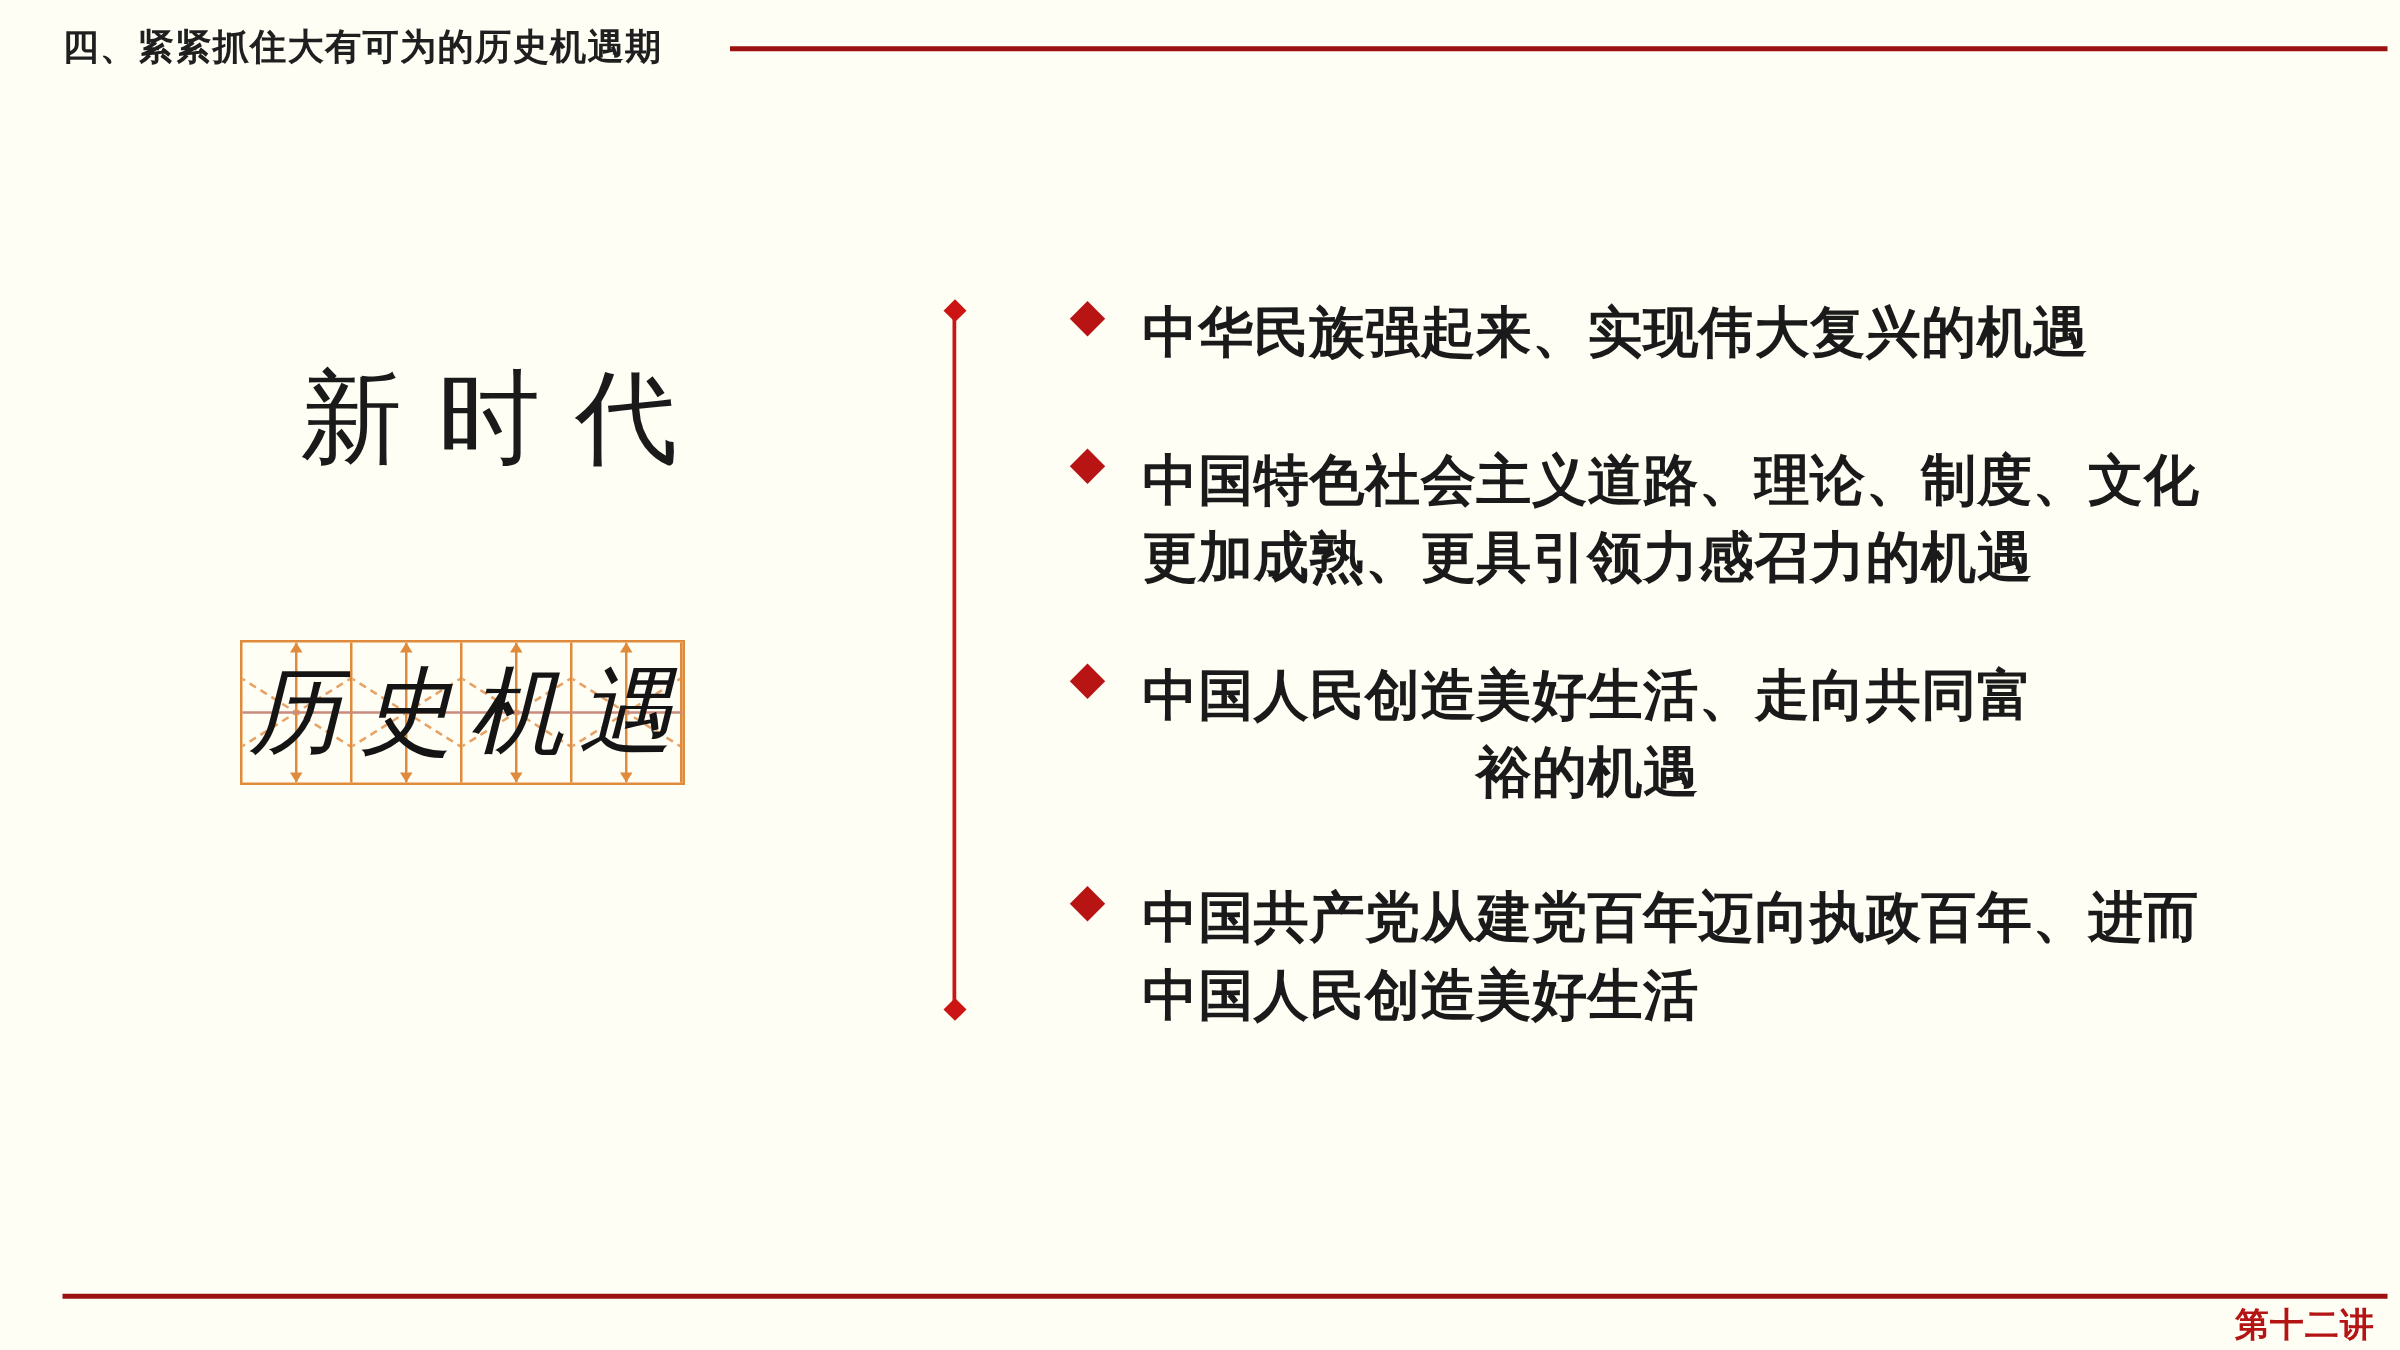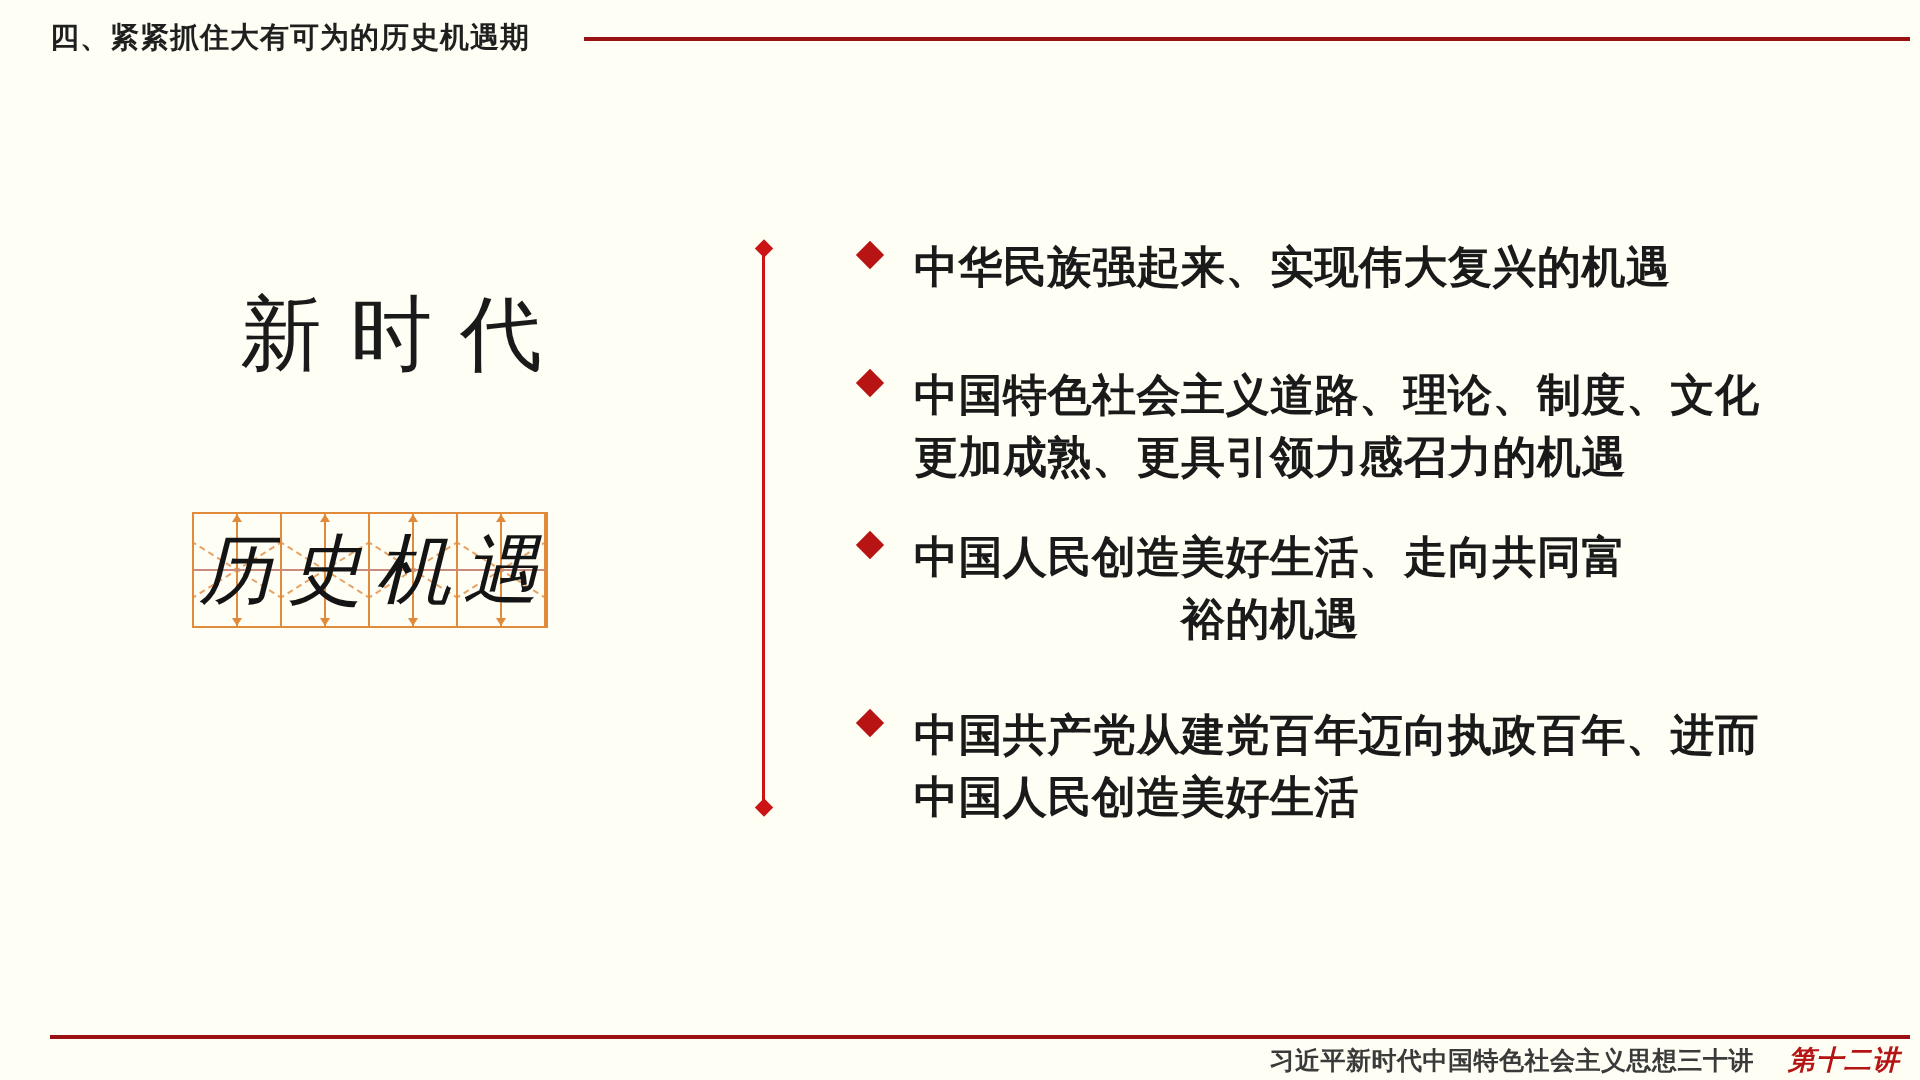--- a/index.html
+++ b/index.html
@@ -195,21 +195,20 @@
     white-space:nowrap;
   }
   #footer-lecture {
     font-size:27px;
     font-weight:bold;
     color:#B41414;
     margin-left:34px;
     letter-spacing:1px;
     white-space:nowrap;
     font-family:"Liberation Serif","DejaVu Serif",serif;
-    font-style:italic;
   }
 </style>
 </head>
 <body>
 
 <div id="slide">
 
   <div id="header">
     <div id="header-title">四、紧紧抓住大有可为的历史机遇期</div>
     <div id="header-rule"></div>
@@ -267,21 +266,21 @@
     <div class="conn-diamond bottom"></div>
   </div>
 
   <div id="bullets">
 
     <div class="bullet-item" style="top:0px; left:0px;">
       <div class="bullet-mark"></div>
       <div class="bullet-text">中华民族强起来、实现伟大复兴的机遇</div>
     </div>
 
-    <div class="bullet-item" style="top:128px; left:0px;">
+    <div class="bullet-item" style="top:118px; left:0px;">
       <div class="bullet-mark"></div>
       <div class="bullet-text">中国特色社会主义道路、理论、制度、文化
 更加成熟、更具引领力感召力的机遇</div>
     </div>
 
     <div class="bullet-item" style="top:290px; left:0px;text-align:center;">
       <div class="bullet-mark"></div>
       <div class="bullet-text">中国人民创造美好生活、走向共同富
 裕的机遇</div>
     </div>
@@ -289,17 +288,16 @@
     <div class="bullet-item" style="top:468px; left:0px;">
       <div class="bullet-mark"></div>
       <div class="bullet-text">中国共产党从建党百年迈向执政百年、进而
 中国人民创造美好生活</div>
     </div>
 
   </div>
 
   <div id="footer-rule"></div>
   <div id="footer">
-    <div id="footer-series">习近平新时代中国特色社会主义思想三十讲</div>
     <div id="footer-lecture">第十二讲</div>
   </div>
 
 </div>
 
 </body></html>

